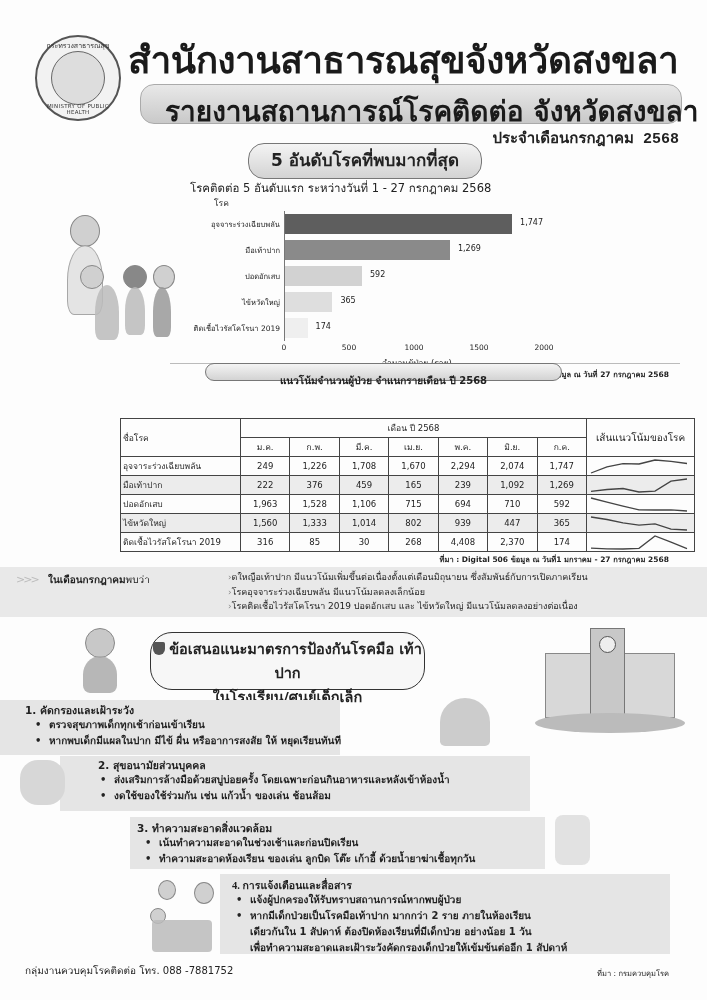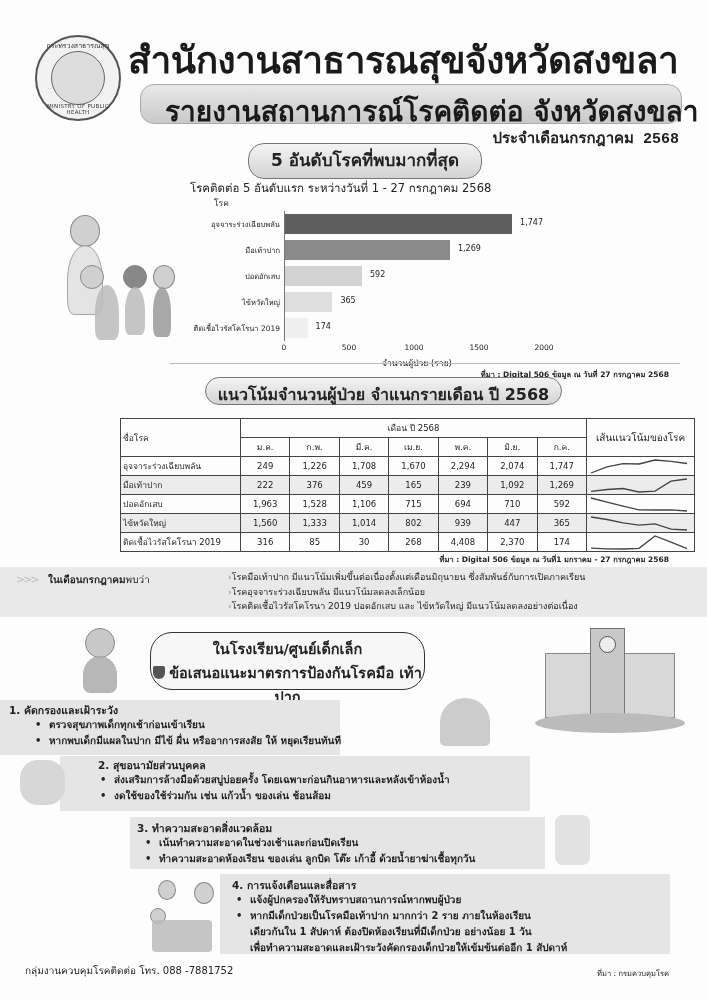--- a/index.html
+++ b/index.html
@@ -28,21 +28,21 @@
   .bar-row { position: absolute; left: 0; height: 20px; width: 400px; }
   .bar-row .lbl { position: absolute; right: 290px; top: 4px; font-size: 7.5px; white-space: nowrap; }
   .bar-row .bar { position: absolute; left: 115px; top: 0; height: 20px; }
   .bar-row .val { position: absolute; top: 4px; font-size: 8px; }
   .xticks { position: absolute; left: 114px; top: 147px; width: 260px; height: 12px; font-size: 7.5px; }
   .xticks span { position: absolute; transform: translateX(-50%); }
   .xlabel { position: absolute; left: 212px; top: 160px; font-size: 8.5px; }
   .src1 { right: 38px; top: 368px; font-size: 7.5px; font-weight: bold; }
   .divider1 { left: 170px; top: 363px; width: 510px; height: 1px; background: #bbb; }
 
-  .trend-pill { left: 205px; top: 377px; width: 357px; height: 28px; font-size: 16px; line-height: 33px; }
+  .trend-pill { left: 205px; top: 363px; width: 357px; height: 18px; font-size: 10px; line-height: 33px; }
 
   
   table.trend { position: absolute; left: 120px; top: 418px; width: 575px; border-collapse: collapse; font-size: 8.5px; }
   table.trend td, table.trend th { border: 1px solid #444; text-align: center; font-weight: normal; height: 19px; padding: 0 2px; }
   table.trend td.name, table.trend th.name { text-align: left; width: 120px; }
   table.trend .spark-cell { width: 108px; padding: 0; }
   table.trend tr.shade td { background: #ececec; }
   .src2 { right: 38px; top: 553px; font-size: 7.5px; font-weight: bold; }
 
   
@@ -244,45 +244,45 @@
     </tbody>
 </table>
 <div class="abs src2">ที่มา : Digital 506 ข้อมูล ณ วันที่1 มกราคม - 27 กรกฎาคม 2568</div>
 
 <div class="abs summary">
   <div class="sum-arrows">&gt;&gt;&gt;</div>
   <div class="sum-head">
     <b>ในเดือนกรกฎาคม</b><span>พบว่า</span>
   </div>
   <div class="sum-items">
-    <div>โรคมือเท้าปาก มีแนวโน้มเพิ่มขึ้นต่อเนื่องตั้งแต่เดือนมิถุนายน ซึ่งสัมพันธ์กับการเปิดภาคเรียน</div>
+    <div>ดใหญือเท้าปาก มีแนวโน้มเพิ่มขึ้นต่อเนื่องตั้งแต่เดือนมิถุนายน ซึ่งสัมพันธ์กับการเปิดภาคเรียน</div>
     <div>โรคอุจจาระร่วงเฉียบพลัน มีแนวโน้มลดลงเล็กน้อย</div>
     <div>โรคติดเชื้อไวรัสโคโรนา 2019 ปอดอักเสบ และ ไข้หวัดใหญ่ มีแนวโน้มลดลงอย่างต่อเนื่อง</div>
   </div>
 </div>
 
 <div class="abs" style="left:75px;top:628px;width:50px;height:65px;">
   <div class="head" style="left:10px;top:0;width:30px;height:30px;background:#c8c8c8;"></div>
   <div class="kid" style="left:8px;top:28px;width:34px;height:37px;background:#aaa;"></div>
 </div>
 
 <div class="abs rec-pill">
+  <div><span class="shield"></span><span>ข้อเสนอแนะมาตรการป้องกันโรคมือ เท้า ปาก</span></div>
   <div>ในโรงเรียน/ศูนย์เด็กเล็ก</div>
-  <div><span class="shield"></span><span>ข้อเสนอแนะมาตรการป้องกันโรคมือ เท้า ปาก</span></div>
 </div>
 
 <div class="abs school">
   <div class="bld"></div>
   <div class="tower"></div>
   <div class="clock"></div>
   <div class="ground"></div>
 </div>
 
 <div class="abs sec-band sec1"></div>
-<div class="abs sec-title" style="left:9px;top:702px;">1. คัดกรองและเฝ้าระวัง</div>
+<div class="abs sec-title" style="left:25px;top:702px;">1. คัดกรองและเฝ้าระวัง</div>
 <div class="abs sec-bullets" style="left:35px;top:717px;">
   <div>ตรวจสุขภาพเด็กทุกเช้าก่อนเข้าเรียน</div>
   <div>หากพบเด็กมีแผลในปาก มีไข้ ผื่น หรืออาการสงสัย ให้ หยุดเรียนทันที</div>
 </div>
 <div class="abs" style="left:440px;top:698px;width:50px;height:48px;background:#ccc;border-radius:50% 50% 10% 10%;"></div>
 
 <div class="abs sec-band sec2"></div>
 <div class="abs" style="left:20px;top:760px;width:45px;height:45px;border-radius:40%;background:#d7d7d7;"></div>
 <div class="abs sec-title" style="left:88px;top:757px;margin-left:10px;">2. สุขอนามัยส่วนบุคคล</div>
 <div class="abs sec-bullets" style="left:100px;top:772px;">
@@ -298,21 +298,21 @@
   <div>ทำความสะอาดห้องเรียน ของเล่น ลูกบิด โต๊ะ เก้าอี้ ด้วยน้ำยาฆ่าเชื้อทุกวัน</div>
 </div>
 
 <div class="abs sec-band sec4"></div>
 <div class="abs" style="left:150px;top:878px;width:70px;height:75px;">
   <div class="head" style="left:8px;top:2px;width:18px;height:20px;"></div>
   <div class="head" style="left:44px;top:4px;width:20px;height:22px;"></div>
   <div class="head" style="left:0;top:30px;width:16px;height:16px;"></div>
   <div class="kid" style="left:2px;top:42px;width:60px;height:32px;border-radius:4px;background:#bbb;"></div>
 </div>
-<div class="abs sec-title" style="left:232px;top:877px;">4. การแจ้งเตือนและสื่อสาร</div>
+<div class="abs sec-title" style="left:232px;top:877px;font-family:Liberation Serif, serif;">4. การแจ้งเตือนและสื่อสาร</div>
 <div class="abs sec-bullets" style="left:236px;top:892px;">
   <div>แจ้งผู้ปกครองให้รับทราบสถานการณ์หากพบผู้ป่วย</div>
   <div>หากมีเด็กป่วยเป็นโรคมือเท้าปาก มากกว่า 2 ราย ภายในห้องเรียน</div>
 </div>
 <div class="abs" style="left:250px;top:924px;font-size:10px;font-weight:bold;line-height:16px;white-space:nowrap;">
   <div>เดียวกันใน 1 สัปดาห์ ต้องปิดห้องเรียนที่มีเด็กป่วย อย่างน้อย 1 วัน</div>
   <div>เพื่อทำความสะอาดและเฝ้าระวังคัดกรองเด็กป่วยให้เข้มข้นต่ออีก 1 สัปดาห์</div>
 </div>
 
 <div class="abs footer-left">กลุ่มงานควบคุมโรคติดต่อ โทร. 088 -7881752</div>

